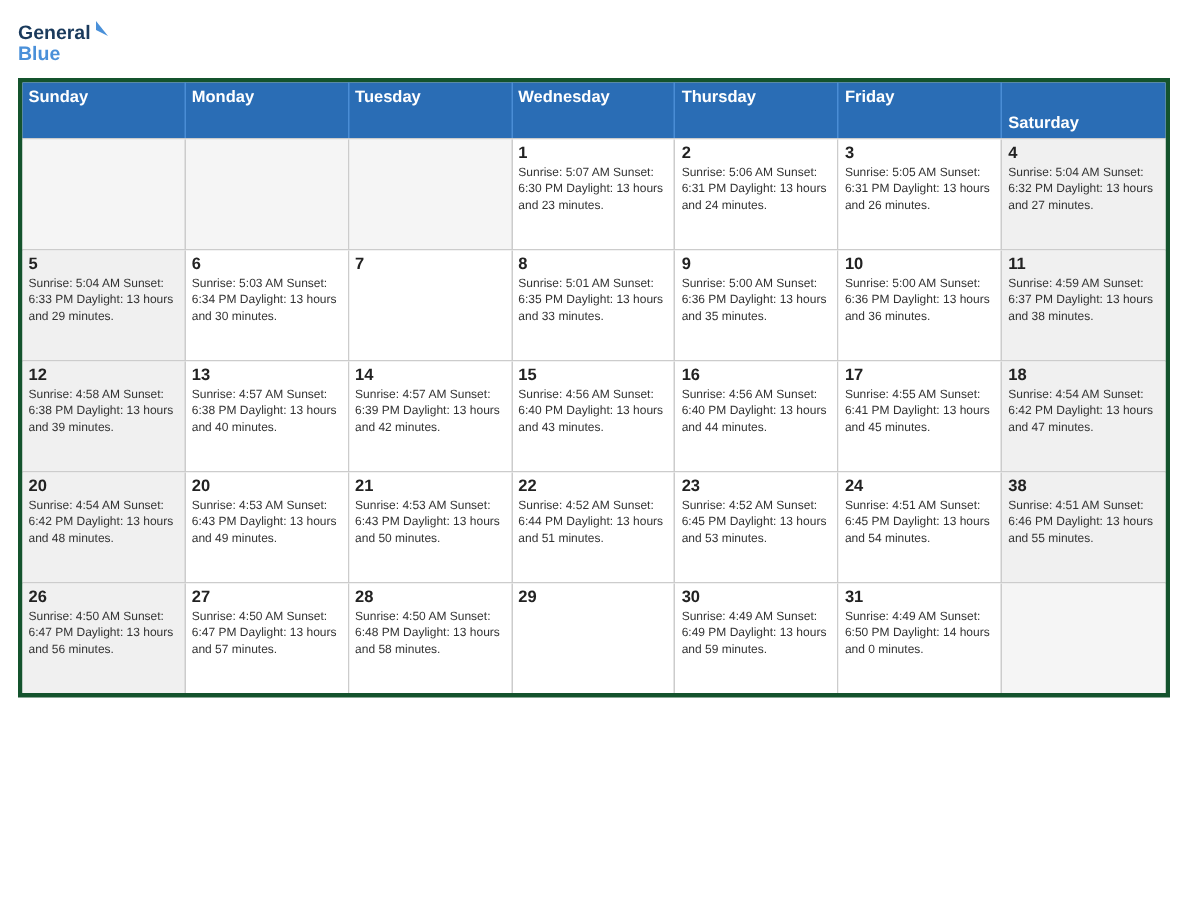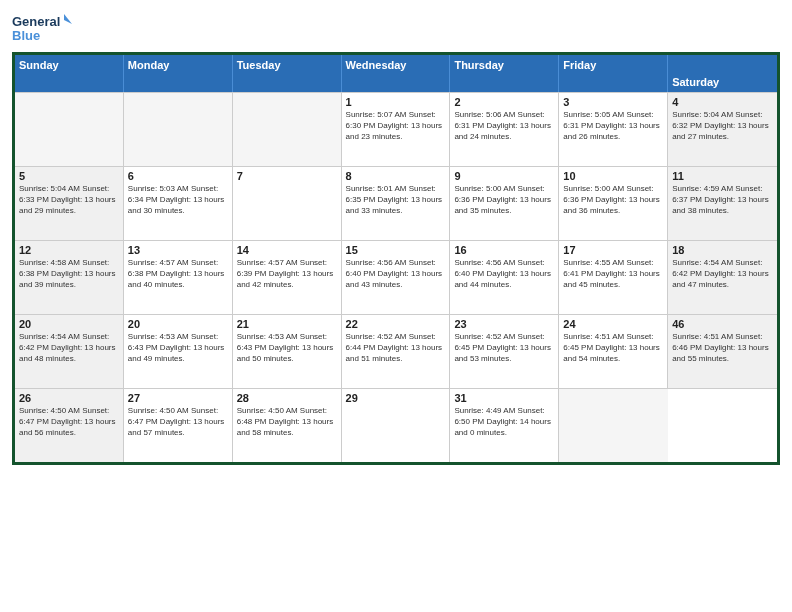--- a/index.html
+++ b/index.html
@@ -292,21 +292,21 @@
 and 53 minutes.</div>
           </div>
           <div class="cal-cell">
             <div class="day-num">24</div>
             <div class="day-info">Sunrise: 4:51 AM
 Sunset: 6:45 PM
 Daylight: 13 hours
 and 54 minutes.</div>
           </div>
           <div class="cal-cell shaded">
-            <div class="day-num">46</div>
+            <div class="day-num">38</div>
             <div class="day-info">Sunrise: 4:51 AM
 Sunset: 6:46 PM
 Daylight: 13 hours
 and 55 minutes.</div>
           </div>
         </div>
         <div class="cal-row">
           <div class="cal-cell shaded">
             <div class="day-num">26</div>
             <div class="day-info">Sunrise: 4:50 AM
@@ -323,20 +323,27 @@
           </div>
           <div class="cal-cell">
             <div class="day-num">28</div>
             <div class="day-info">Sunrise: 4:50 AM
 Sunset: 6:48 PM
 Daylight: 13 hours
 and 58 minutes.</div>
           </div>
           <div class="cal-cell">
             <div class="day-num">29</div>
+          </div>
+          <div class="cal-cell">
+            <div class="day-num">30</div>
+            <div class="day-info">Sunrise: 4:49 AM
+Sunset: 6:49 PM
+Daylight: 13 hours
+and 59 minutes.</div>
           </div>
           <div class="cal-cell">
             <div class="day-num">31</div>
             <div class="day-info">Sunrise: 4:49 AM
 Sunset: 6:50 PM
 Daylight: 14 hours
 and 0 minutes.</div>
           </div>
           <div class="cal-cell empty"></div>
         </div>

